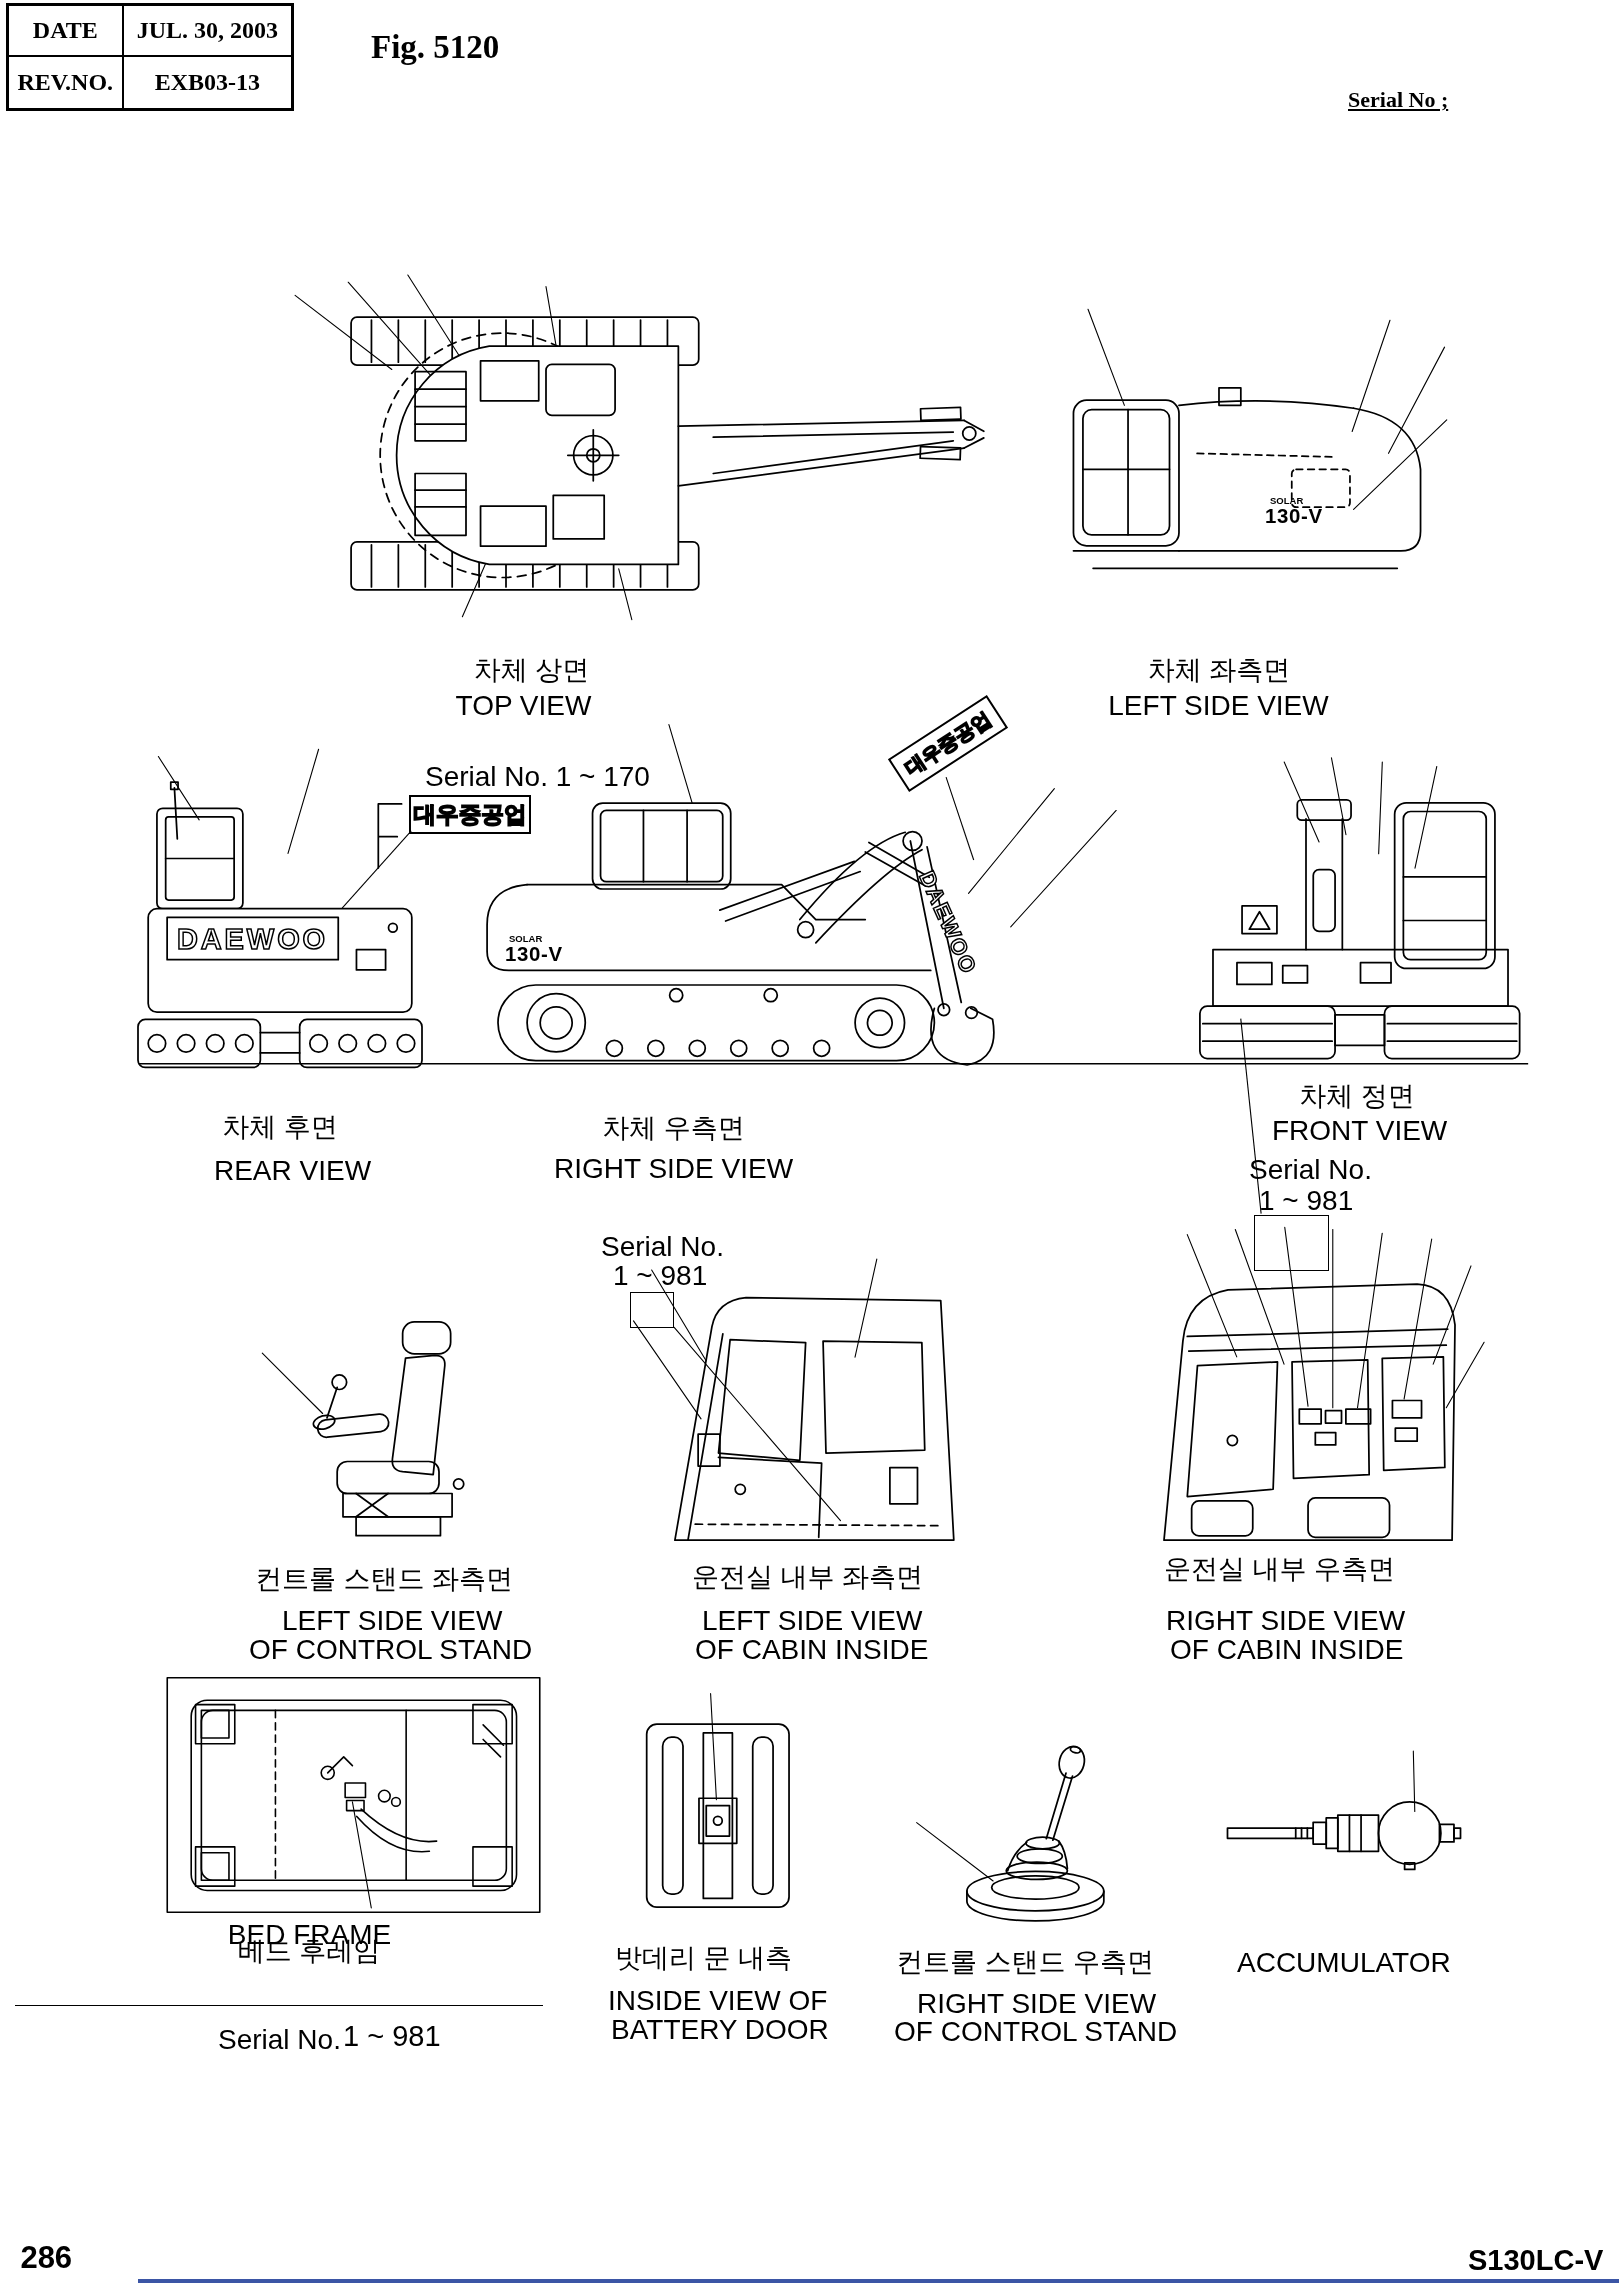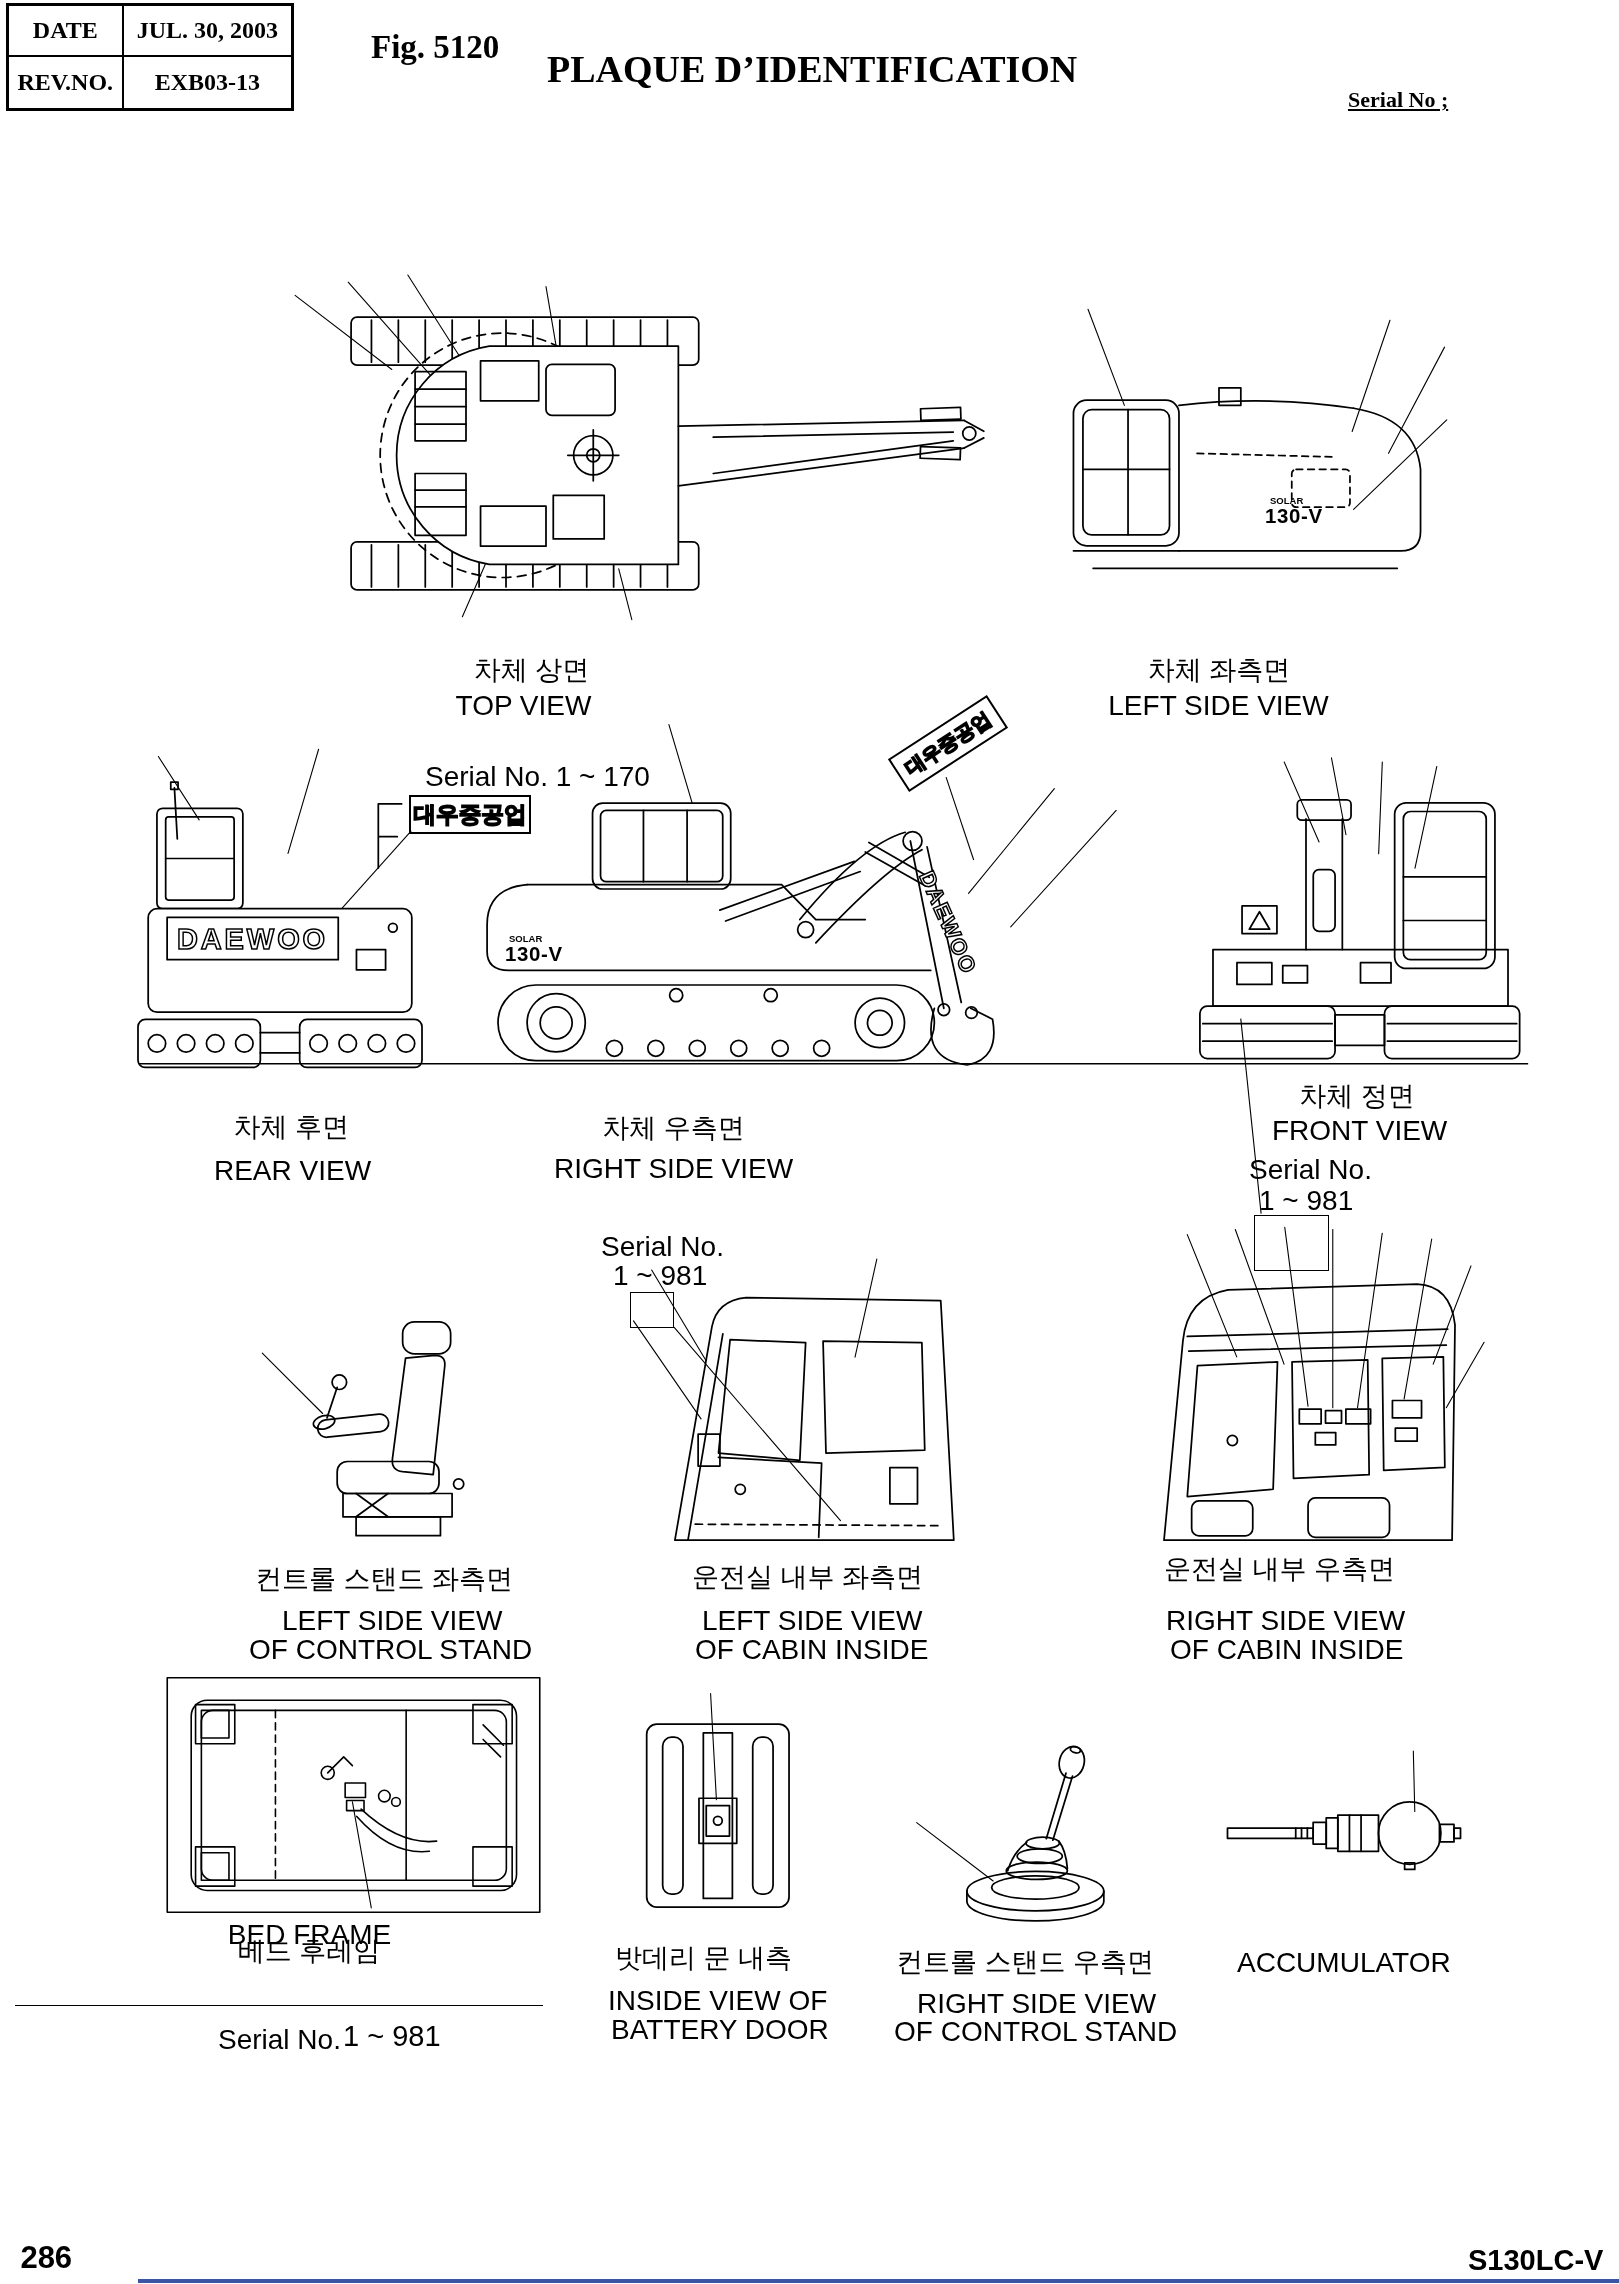--- a/index.html
+++ b/index.html
@@ -34,21 +34,20 @@
       <div class="c1 cell">DATE</div>
       <div class="c2 cell">JUL. 30, 2003</div>
     </div>
     <div class="row">
       <div class="c1 cell">REV.NO.</div>
       <div class="c2 cell">EXB03-13</div>
     </div>
   </div>
 
   <div class="abs serifb" style="left:371px;top:29px;font-size:33px;">Fig. 5120</div>
-  <div class="abs serifb" style="left:547px;top:47px;font-size:38px;">PLAQUE D’IDENTIFICATION</div>
   <div class="abs serifb" style="left:1348px;top:87px;font-size:22px;text-decoration:underline;">Serial No ;</div>
 
   <svg class="abs" style="left:0;top:0;" width="1620" height="2284" viewBox="0 0 2226 3139">
     <g stroke="#000" fill="none" stroke-width="2">
       <line x1="190" y1="1462" x2="2100" y2="1462"></line>
       <g stroke-width="1.5">
         <line x1="565" y1="1142" x2="470" y2="1248"></line>
         <line x1="1300" y1="1068" x2="1338" y2="1182"></line>
         <line x1="1733" y1="1668" x2="1705" y2="1400"></line>
       </g>
@@ -286,21 +285,21 @@
         <line x1="8" y1="342" x2="186" y2="342"></line>
           <line x1="8" y1="366" x2="186" y2="366"></line>
         <rect x="258" y="318" width="186" height="72" rx="10"></rect>
         <line x1="262" y1="342" x2="440" y2="342"></line>
           <line x1="262" y1="366" x2="440" y2="366"></line>
         <rect x="190" y="330" width="68" height="42"></rect>
       </g>
     </g>
   </svg>
 
-  <div class="abs kor ctr" style="left:211px;top:1109px;width:138px;text-align:right;">차체 후면</div>
+  <div class="abs kor ctr" style="left:211px;top:1109px;width:138px;">차체 후면</div>
   <div class="abs eng ctr" style="left:205px;top:1155px;width:175px;">REAR VIEW</div>
   <div class="abs kor ctr" style="left:586px;top:1110px;width:175px;">차체 우측면</div>
   <div class="abs eng ctr" style="left:554px;top:1153px;width:218px;">RIGHT SIDE VIEW</div>
   <div class="abs kor ctr" style="left:1288px;top:1078px;width:138px;">차체 정면</div>
   <div class="abs eng ctr" style="left:1272px;top:1115px;width:167px;">FRONT VIEW</div>
 
   <div class="abs ann" style="left:1249px;top:1154px;">Serial No.</div>
   <div class="abs ann" style="left:1259px;top:1185px;">1 ~ 981</div>
   <div class="rectph" style="left:1254px;top:1215px;width:73px;height:54px;"></div>
 

